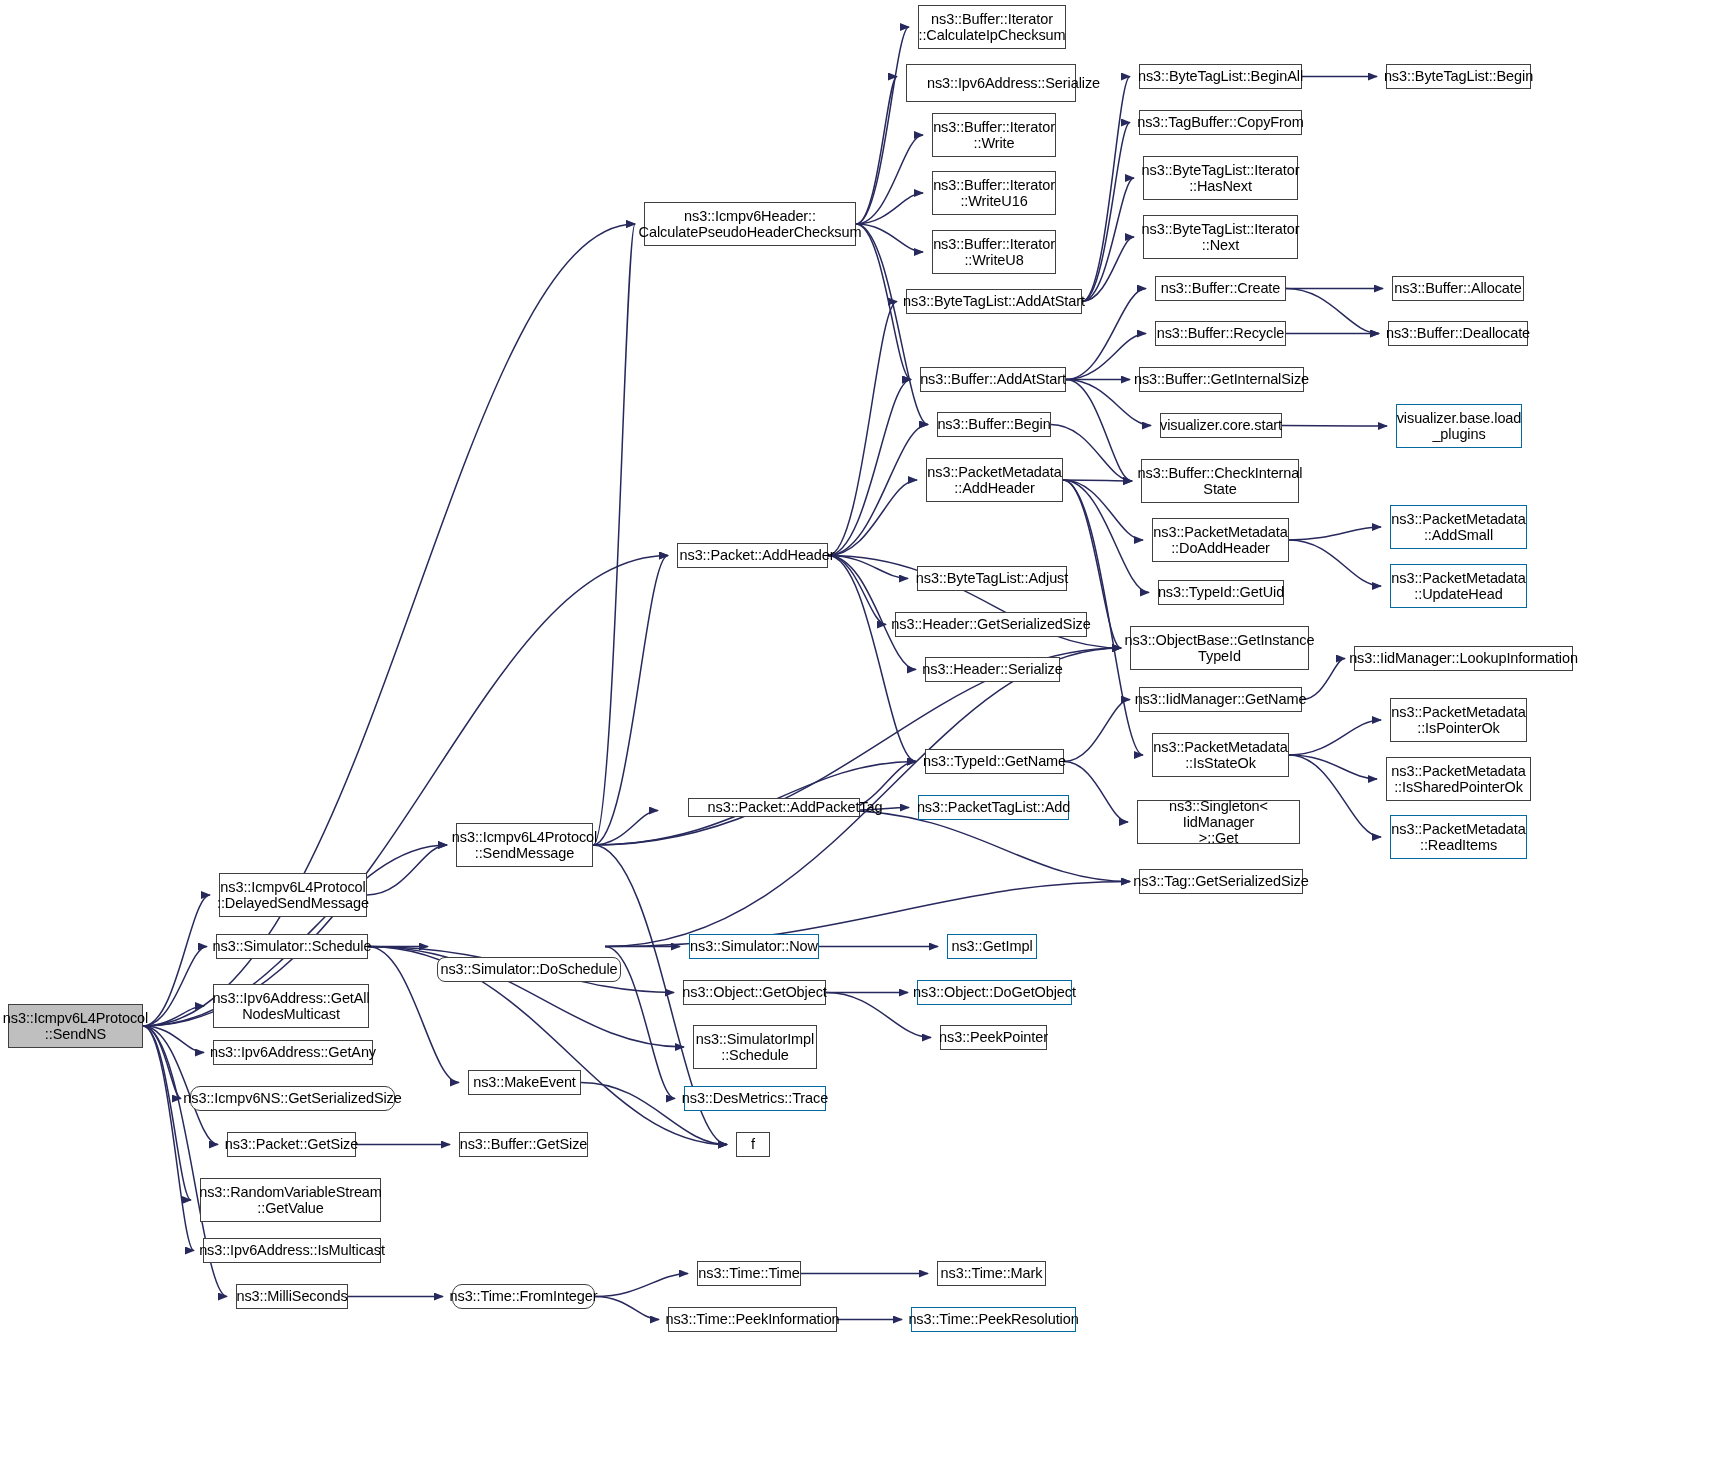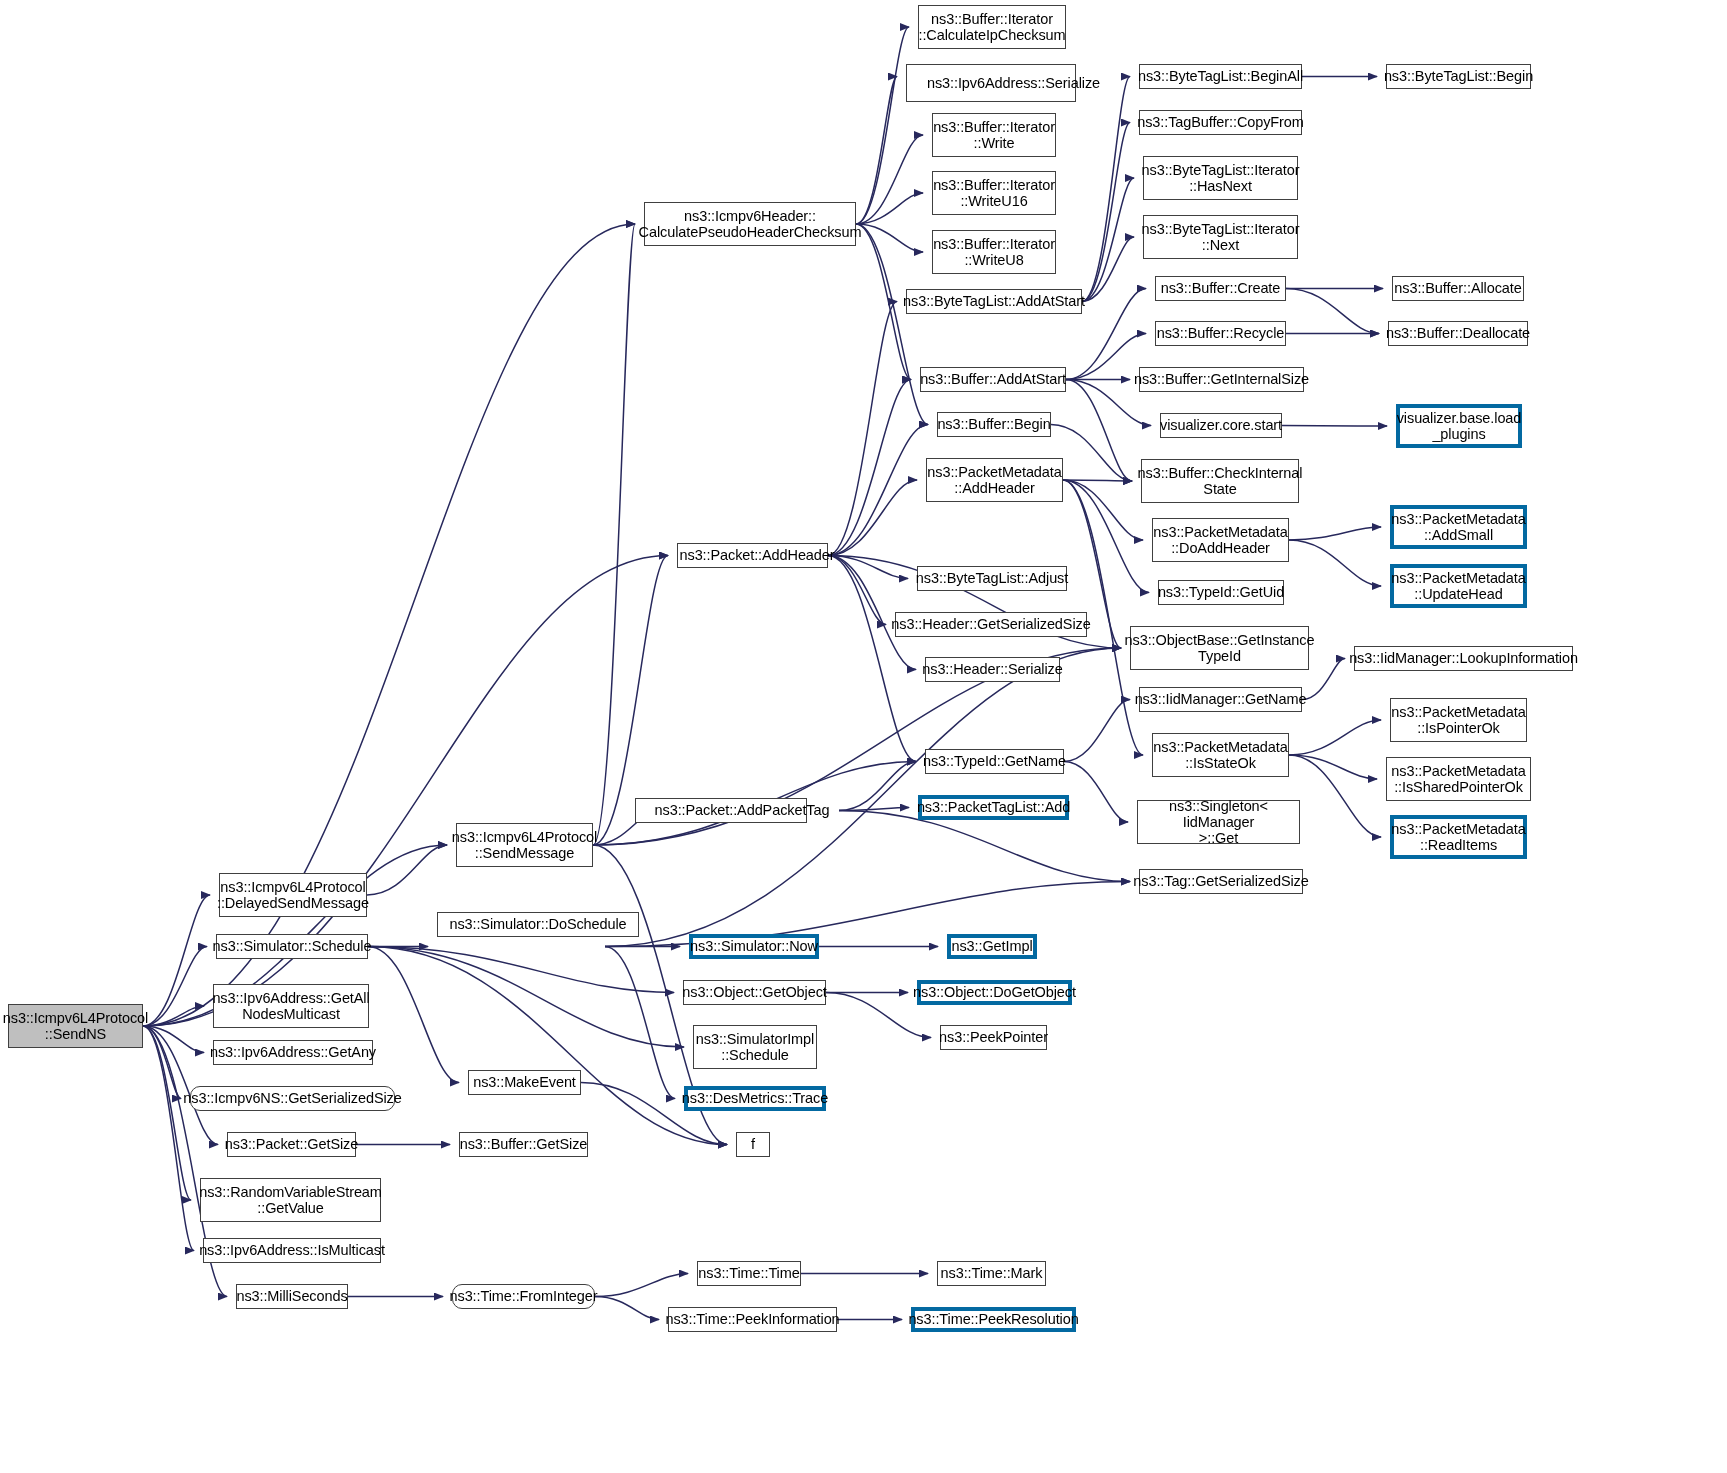--- a/index.html
+++ b/index.html
@@ -3,21 +3,21 @@
 <meta charset="utf-8">
 <style>
   html,body{margin:0;padding:0;background:#ffffff;}
   body{font-family:"Liberation Sans",sans-serif;}
   #graph-root{position:relative;width:1727px;height:1473px;background:#fff;overflow:hidden;}
   svg.edges{position:absolute;left:0;top:0;width:1727px;height:1473px;pointer-events:none;}
   .node{position:absolute;box-sizing:border-box;display:flex;align-items:center;justify-content:center;
         text-align:center;background:#ffffff;border:1px solid #404040;color:#000;
         font-size:14.5px;line-height:1.12;letter-spacing:-0.1px;padding:1px 3px;}
   .node.root{background:#bfbfbf;border:1px solid #404040;}
-  .node.warn{border:4px solid #0369a1;}
+  .node.warn{border:1px solid #0369a1;}
   .node .lbl{display:block;white-space:pre-line;}
 </style>
 </head>
 <body>
 
 <div id="graph-root">
   <svg class="edges" id="edge-layer" viewBox="0 0 1727 1473">
     <defs>
       <marker id="arw" markerWidth="10" markerHeight="8" refX="9" refY="4" orient="auto" markerUnits="userSpaceOnUse">
         <path d="M0,0 L10,4 L0,8 z" fill="#27285c"></path>
@@ -143,40 +143,40 @@
       <div class="node" style="left: 203px; top: 1238px; width: 178px; height: 25px;">
         <span class="lbl">ns3::Ipv6Address::IsMulticast</span>
       </div>
       <div class="node" style="left: 236px; top: 1284px; width: 112px; height: 25px;">
         <span class="lbl">ns3::MilliSeconds</span>
       </div>
       <div class="node" style="left: 456px; top: 823px; width: 137px; height: 44px;">
         <span class="lbl">ns3::Icmpv6L4Protocol
 ::SendMessage</span>
       </div>
-      <div class="node" style="left: 437px; top: 912px; width: 202px; height: 25px;">
+      <div class="node" style="left: 437px; top: 957px; width: 184px; height: 25px; border-radius: 8px;">
         <span class="lbl">ns3::Simulator::DoSchedule</span>
       </div>
       <div class="node" style="left: 468px; top: 1070px; width: 113px; height: 25px;">
         <span class="lbl">ns3::MakeEvent</span>
       </div>
       <div class="node" style="left: 459px; top: 1132px; width: 129px; height: 25px;">
         <span class="lbl">ns3::Buffer::GetSize</span>
       </div>
       <div class="node" style="left: 452px; top: 1284px; width: 143px; height: 25px; border-radius: 10px;">
         <span class="lbl">ns3::Time::FromInteger</span>
       </div>
       <div class="node" style="left: 644px; top: 202px; width: 212px; height: 44px;">
         <span class="lbl">ns3::Icmpv6Header::
 CalculatePseudoHeaderChecksum</span>
       </div>
       <div class="node" style="left: 677px; top: 543px; width: 151px; height: 25px; padding-left: 12px;">
         <span class="lbl">ns3::Packet::AddHeader</span>
       </div>
-      <div class="node" style="left: 635px; top: 798px; width: 172px; height: 25px; padding-left: 45px;">
+      <div class="node" style="left: 688px; top: 798px; width: 172px; height: 19px; padding-left: 45px;">
         <span class="lbl">ns3::Packet::AddPacketTag</span>
       </div>
       <div class="node warn" style="left: 689px; top: 934px; width: 130px; height: 25px;">
         <span class="lbl">ns3::Simulator::Now</span>
       </div>
       <div class="node" style="left: 683px; top: 980px; width: 143px; height: 25px;">
         <span class="lbl">ns3::Object::GetObject</span>
       </div>
       <div class="node" style="left: 693px; top: 1025px; width: 124px; height: 44px;">
         <span class="lbl">ns3::SimulatorImpl

